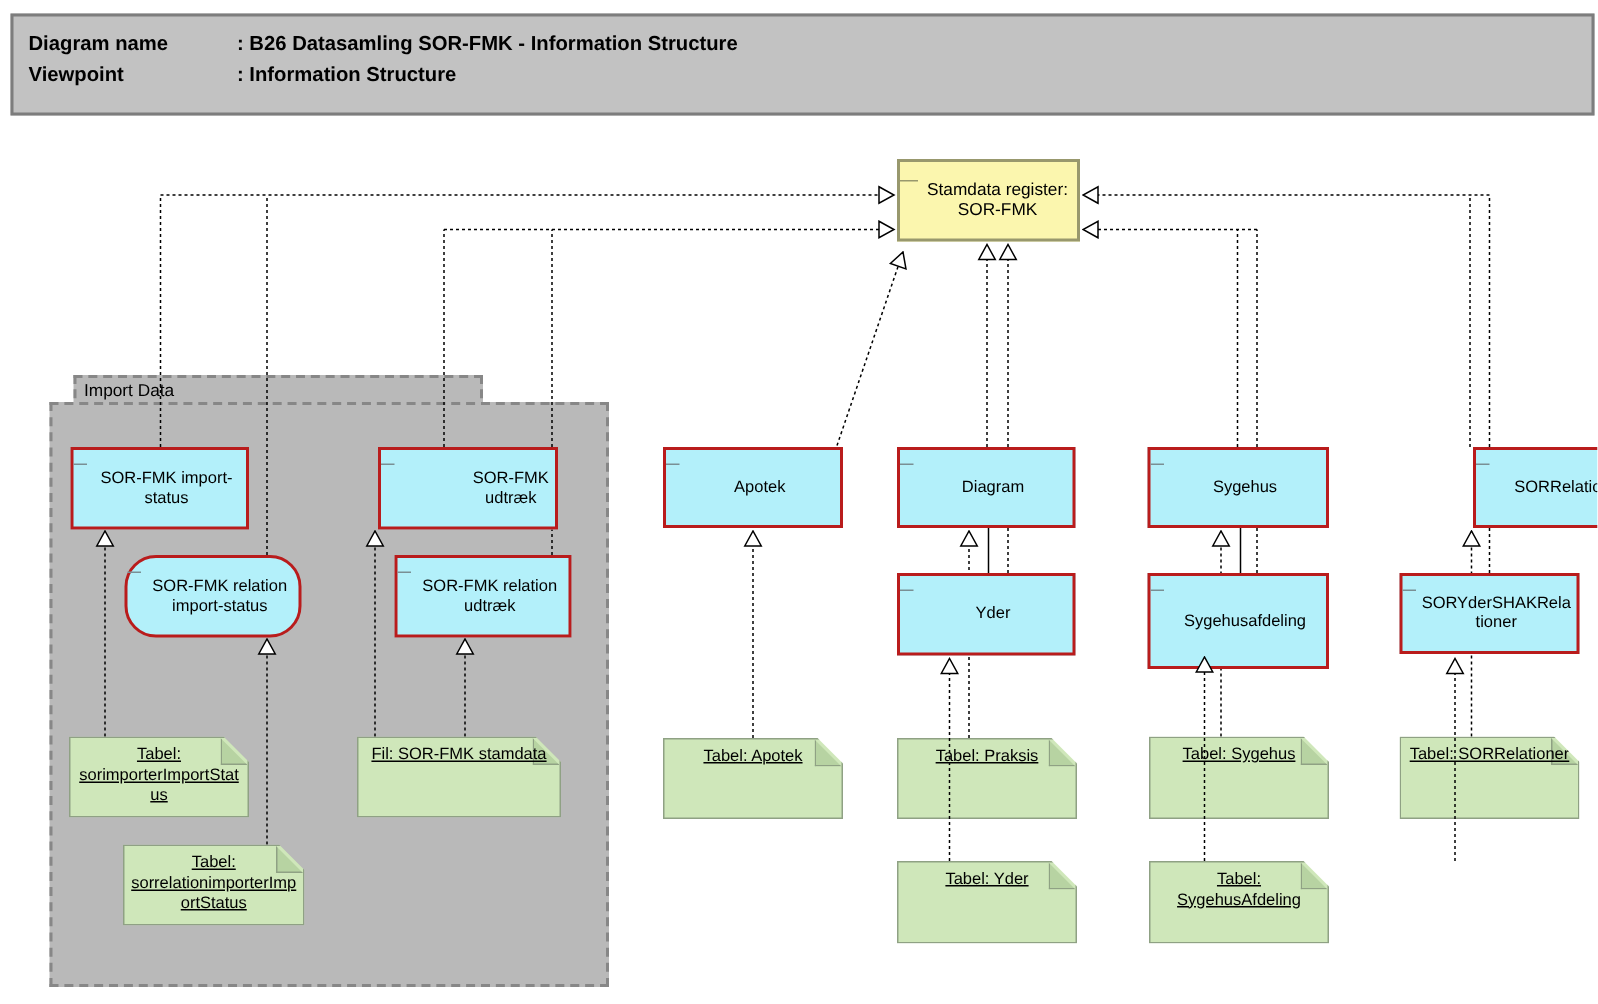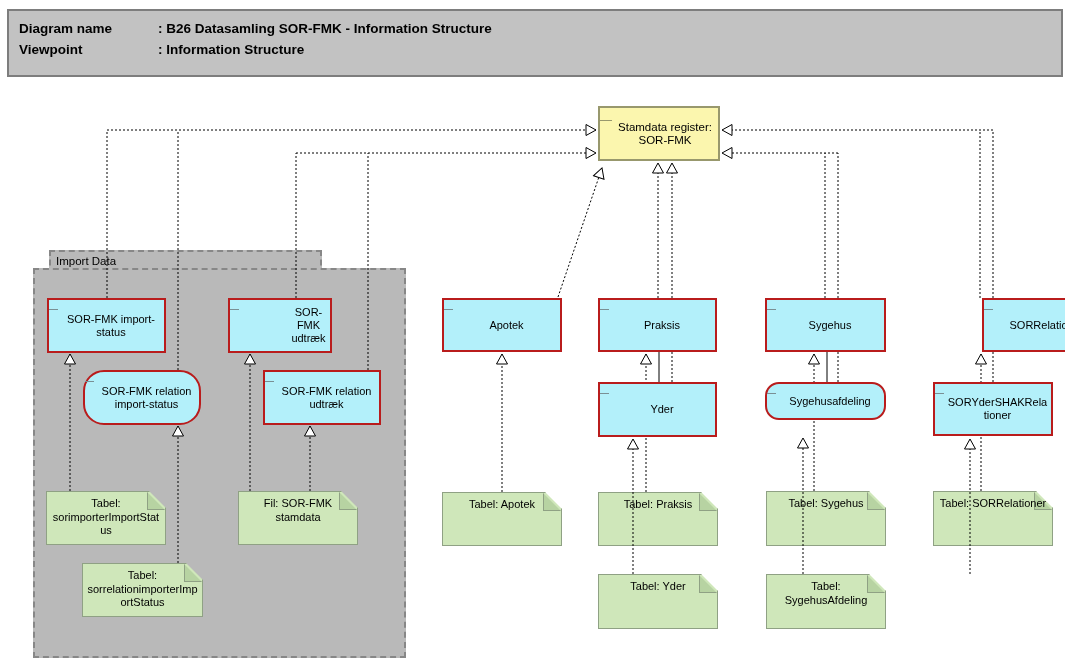--- a/index.html
+++ b/index.html
@@ -37,21 +37,21 @@
   .register .elabel{font-size:11.5px;}
 
   
   .note{position:absolute;background:var(--note-fill,#cfe7ba);
         border:1px solid #8fa184;z-index:3;box-sizing:border-box;
         clip-path:polygon(0 0,calc(100% - 17px) 0,100% 17px,100% 100%,0 100%);}
   .note .fold{position:absolute;right:0;top:0;width:17px;height:17px;
         background:#b7d3a2;border-left:1px solid #8fa184;border-bottom:1px solid #8fa184;
         clip-path:polygon(0 0,100% 100%,0 100%);}
   .note .nlabel{position:absolute;left:0;right:0;top:5px;text-align:center;
-        font-size:11px;color:#000;line-height:13.5px;padding:0 4px;overflow-wrap:anywhere;}
+        font-size:11px;color:#000;line-height:13.5px;padding:0 4px;overflow-wrap:anywhere;text-decoration:underline;}
 </style>
 </head>
 <body>
 
 <div class="canvas">
 
   <div class="header">
     <div class="hrow">
       <span class="hlabel">Diagram name</span>
       <span>: B26 Datasamling SOR-FMK - Information Structure</span>
@@ -111,70 +111,70 @@
 
   <div class="entity register" style="left:598px;top:106px;width:122px;height:55px;">
     <div class="band"></div>
     <div class="elabel">Stamdata register: SOR-FMK</div>
   </div>
 
   <div class="entity" style="left:47px;top:298px;width:119px;height:55px;justify-content:flex-end;">
     <div class="band"></div>
     <div class="elabel">SOR-FMK import-status</div>
   </div>
-  <div class="entity" style="left:228px;top:298px;width:104px;height:55px;gap:48px;">
+  <div class="entity" style="left:252px;top:298px;width:120px;height:55px;gap:48px;">
     <div class="band"></div>
     <div class="elabel">SOR-FMK udtræk</div>
   </div>
   <div class="entity" style="left:83px;top:370px;width:118px;height:55px;border-radius:21px;">
     <div class="band"></div>
     <div class="elabel">SOR-FMK relation import-status</div>
   </div>
   <div class="entity" style="left:263px;top:370px;width:118px;height:55px;">
     <div class="band"></div>
     <div class="elabel">SOR-FMK relation udtræk</div>
   </div>
   <div class="entity" style="left:442px;top:298px;width:120px;height:54px;">
     <div class="band"></div>
     <div class="elabel">Apotek</div>
   </div>
   <div class="entity" style="left:598px;top:298px;width:119px;height:54px;">
     <div class="band"></div>
-    <div class="elabel">Praksis</div>
+    <div class="elabel">Diagram</div>
   </div>
   <div class="entity" style="left:598px;top:382px;width:119px;height:55px;">
     <div class="band"></div>
     <div class="elabel">Yder</div>
   </div>
   <div class="entity" style="left:765px;top:298px;width:121px;height:54px;">
     <div class="band"></div>
     <div class="elabel">Sygehus</div>
   </div>
-  <div class="entity" style="left:765px;top:382px;width:121px;height:38px;border-radius:14px;">
+  <div class="entity" style="left:765px;top:382px;width:121px;height:64px;">
     <div class="band"></div>
     <div class="elabel">Sygehusafdeling</div>
   </div>
   <div class="entity" style="left:982px;top:298px;width:120px;height:54px;">
     <div class="band"></div>
     <div class="elabel">SORRelationer</div>
   </div>
   <div class="entity" style="left:933px;top:382px;width:120px;height:54px;">
     <div class="band"></div>
     <div class="elabel">SORYderSHAKRelationer</div>
   </div>
 
   <div class="note" style="left:46px;top:491px;width:120px;height:54px;">
     <div class="fold"></div>
     <div class="nlabel">Tabel: sorimporterImportStatus</div>
   </div>
   <div class="note" style="left:82px;top:563px;width:121px;height:54px;">
     <div class="fold"></div>
     <div class="nlabel">Tabel: sorrelationimporterImportStatus</div>
   </div>
-  <div class="note" style="left:238px;top:491px;width:120px;height:54px;">
+  <div class="note" style="left:238px;top:491px;width:136px;height:54px;">
     <div class="fold"></div>
     <div class="nlabel">Fil: SOR-FMK stamdata</div>
   </div>
   <div class="note" style="left:598px;top:492px;width:120px;height:54px;">
     <div class="fold"></div>
     <div class="nlabel">Tabel: Praksis</div>
   </div>
   <div class="note" style="left:442px;top:492px;width:120px;height:54px;">
     <div class="fold"></div>
     <div class="nlabel">Tabel: Apotek</div>

